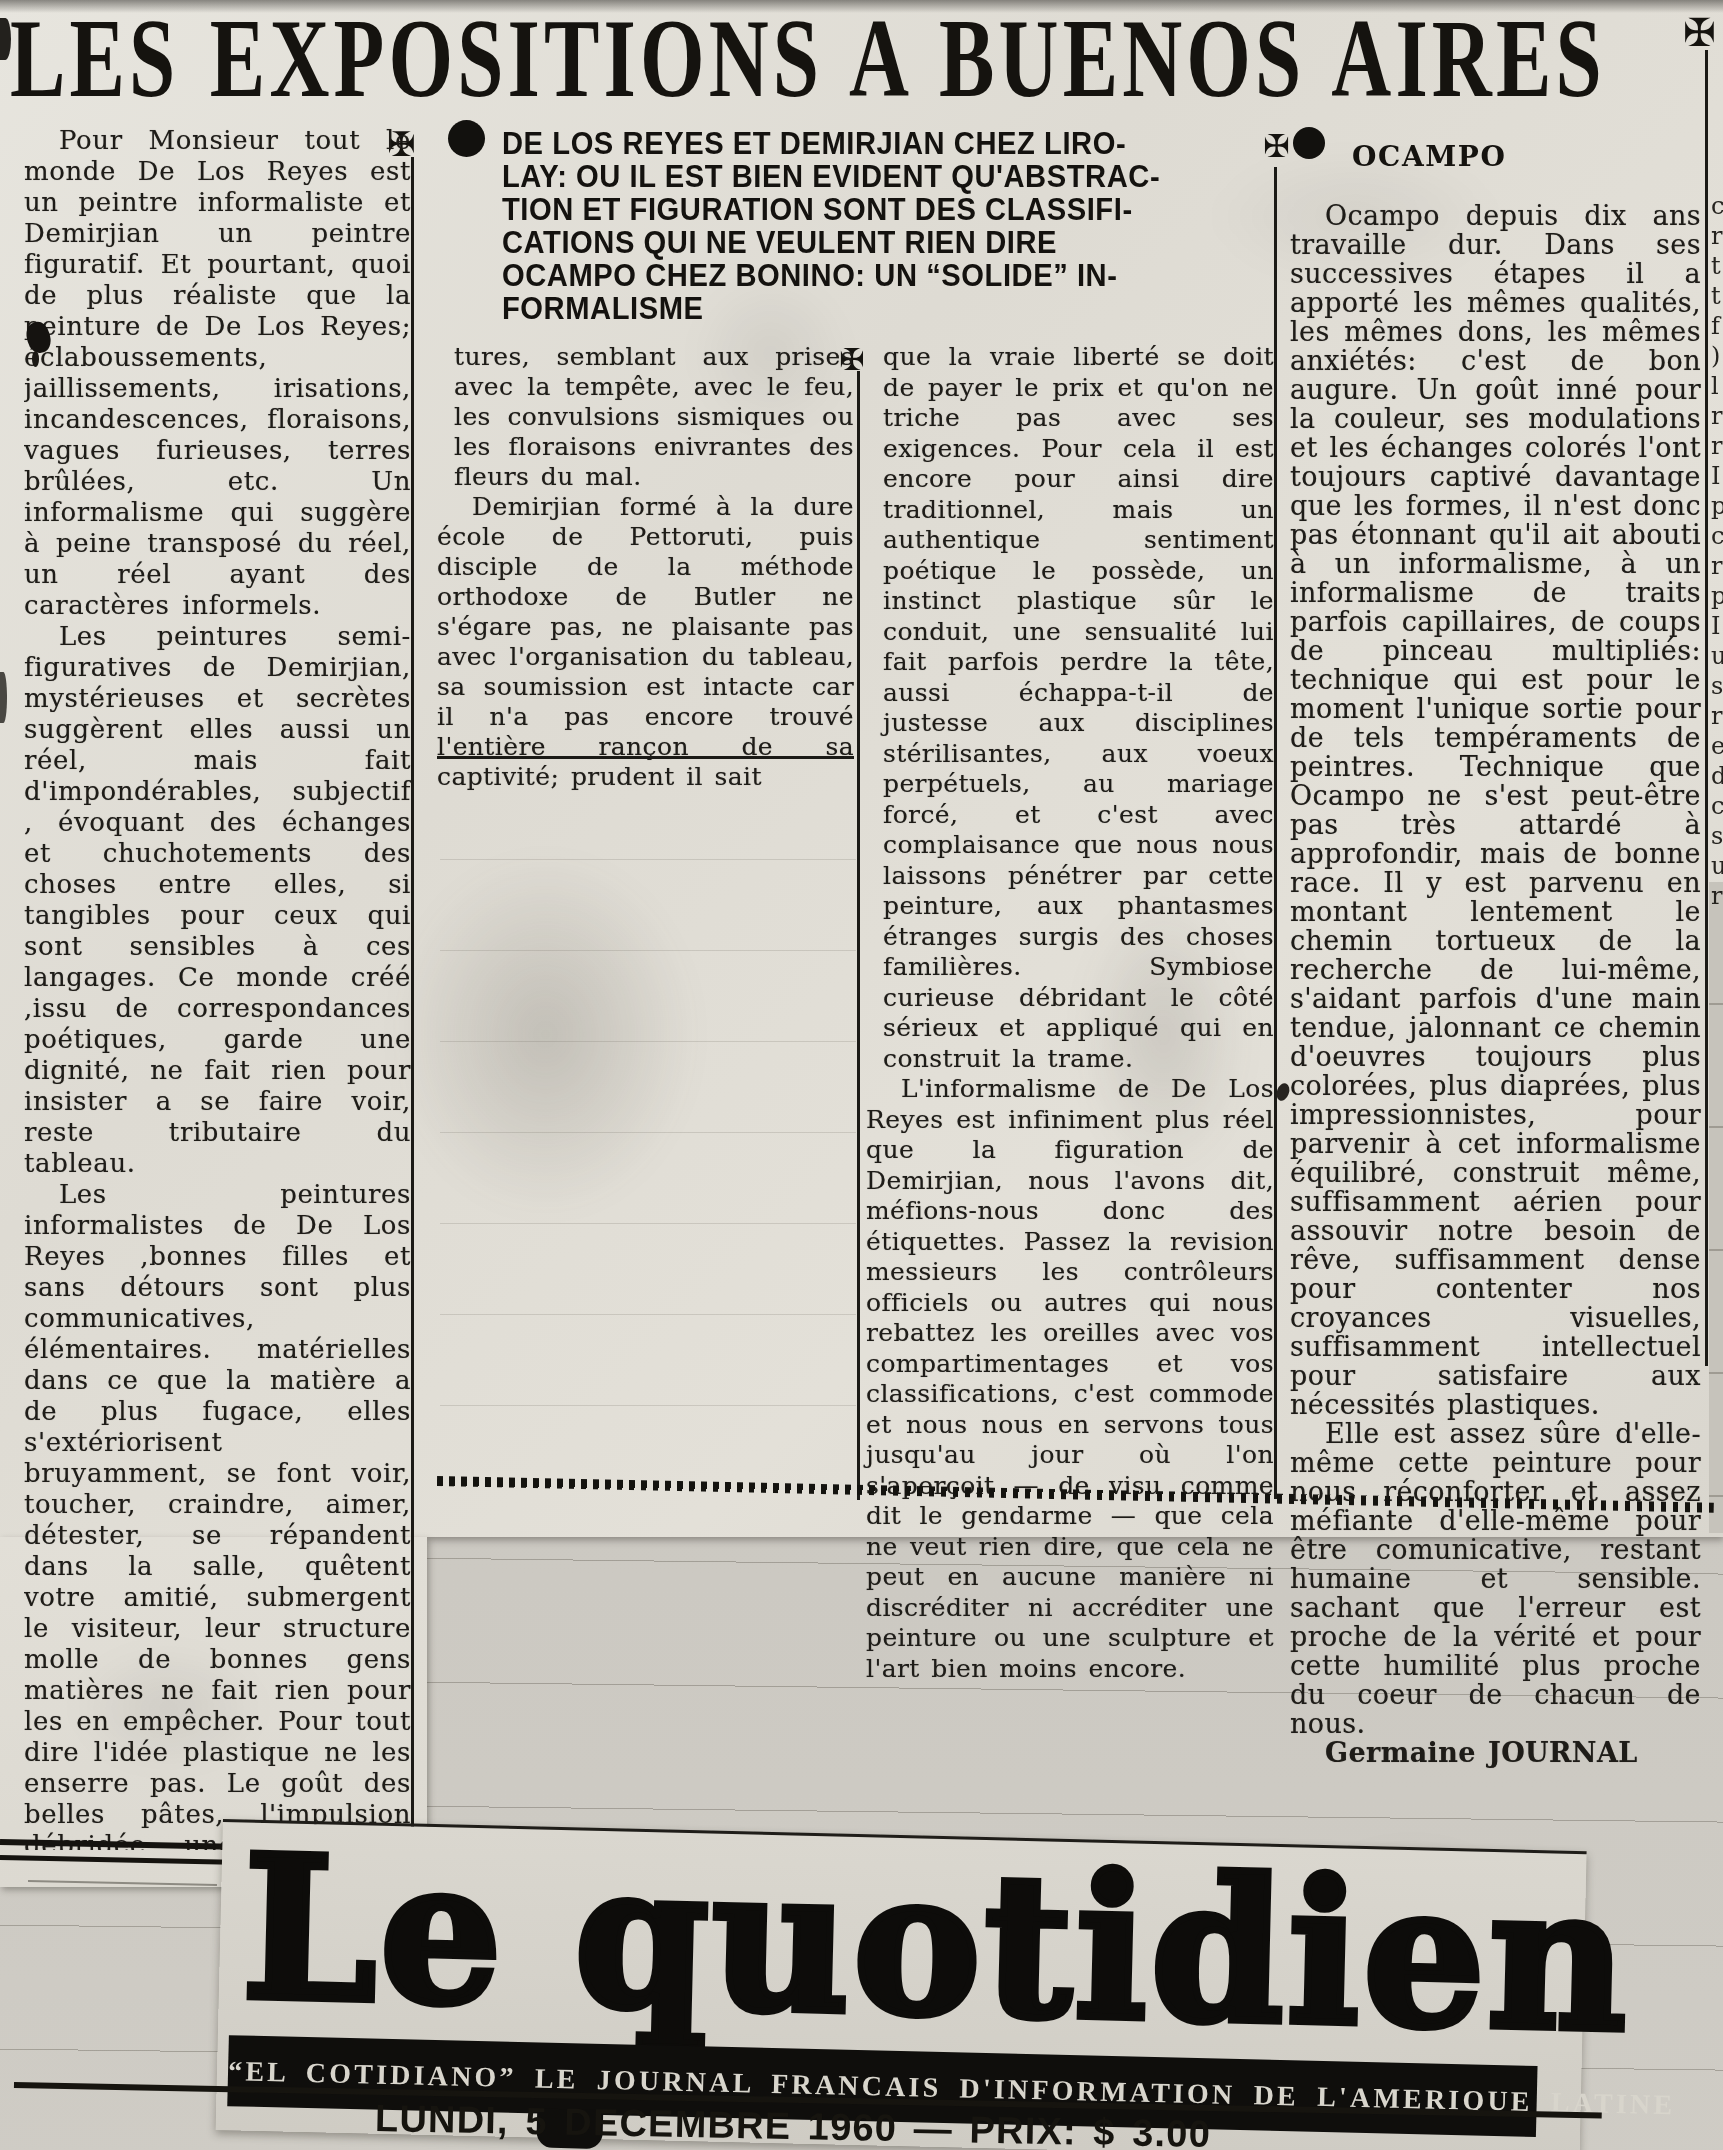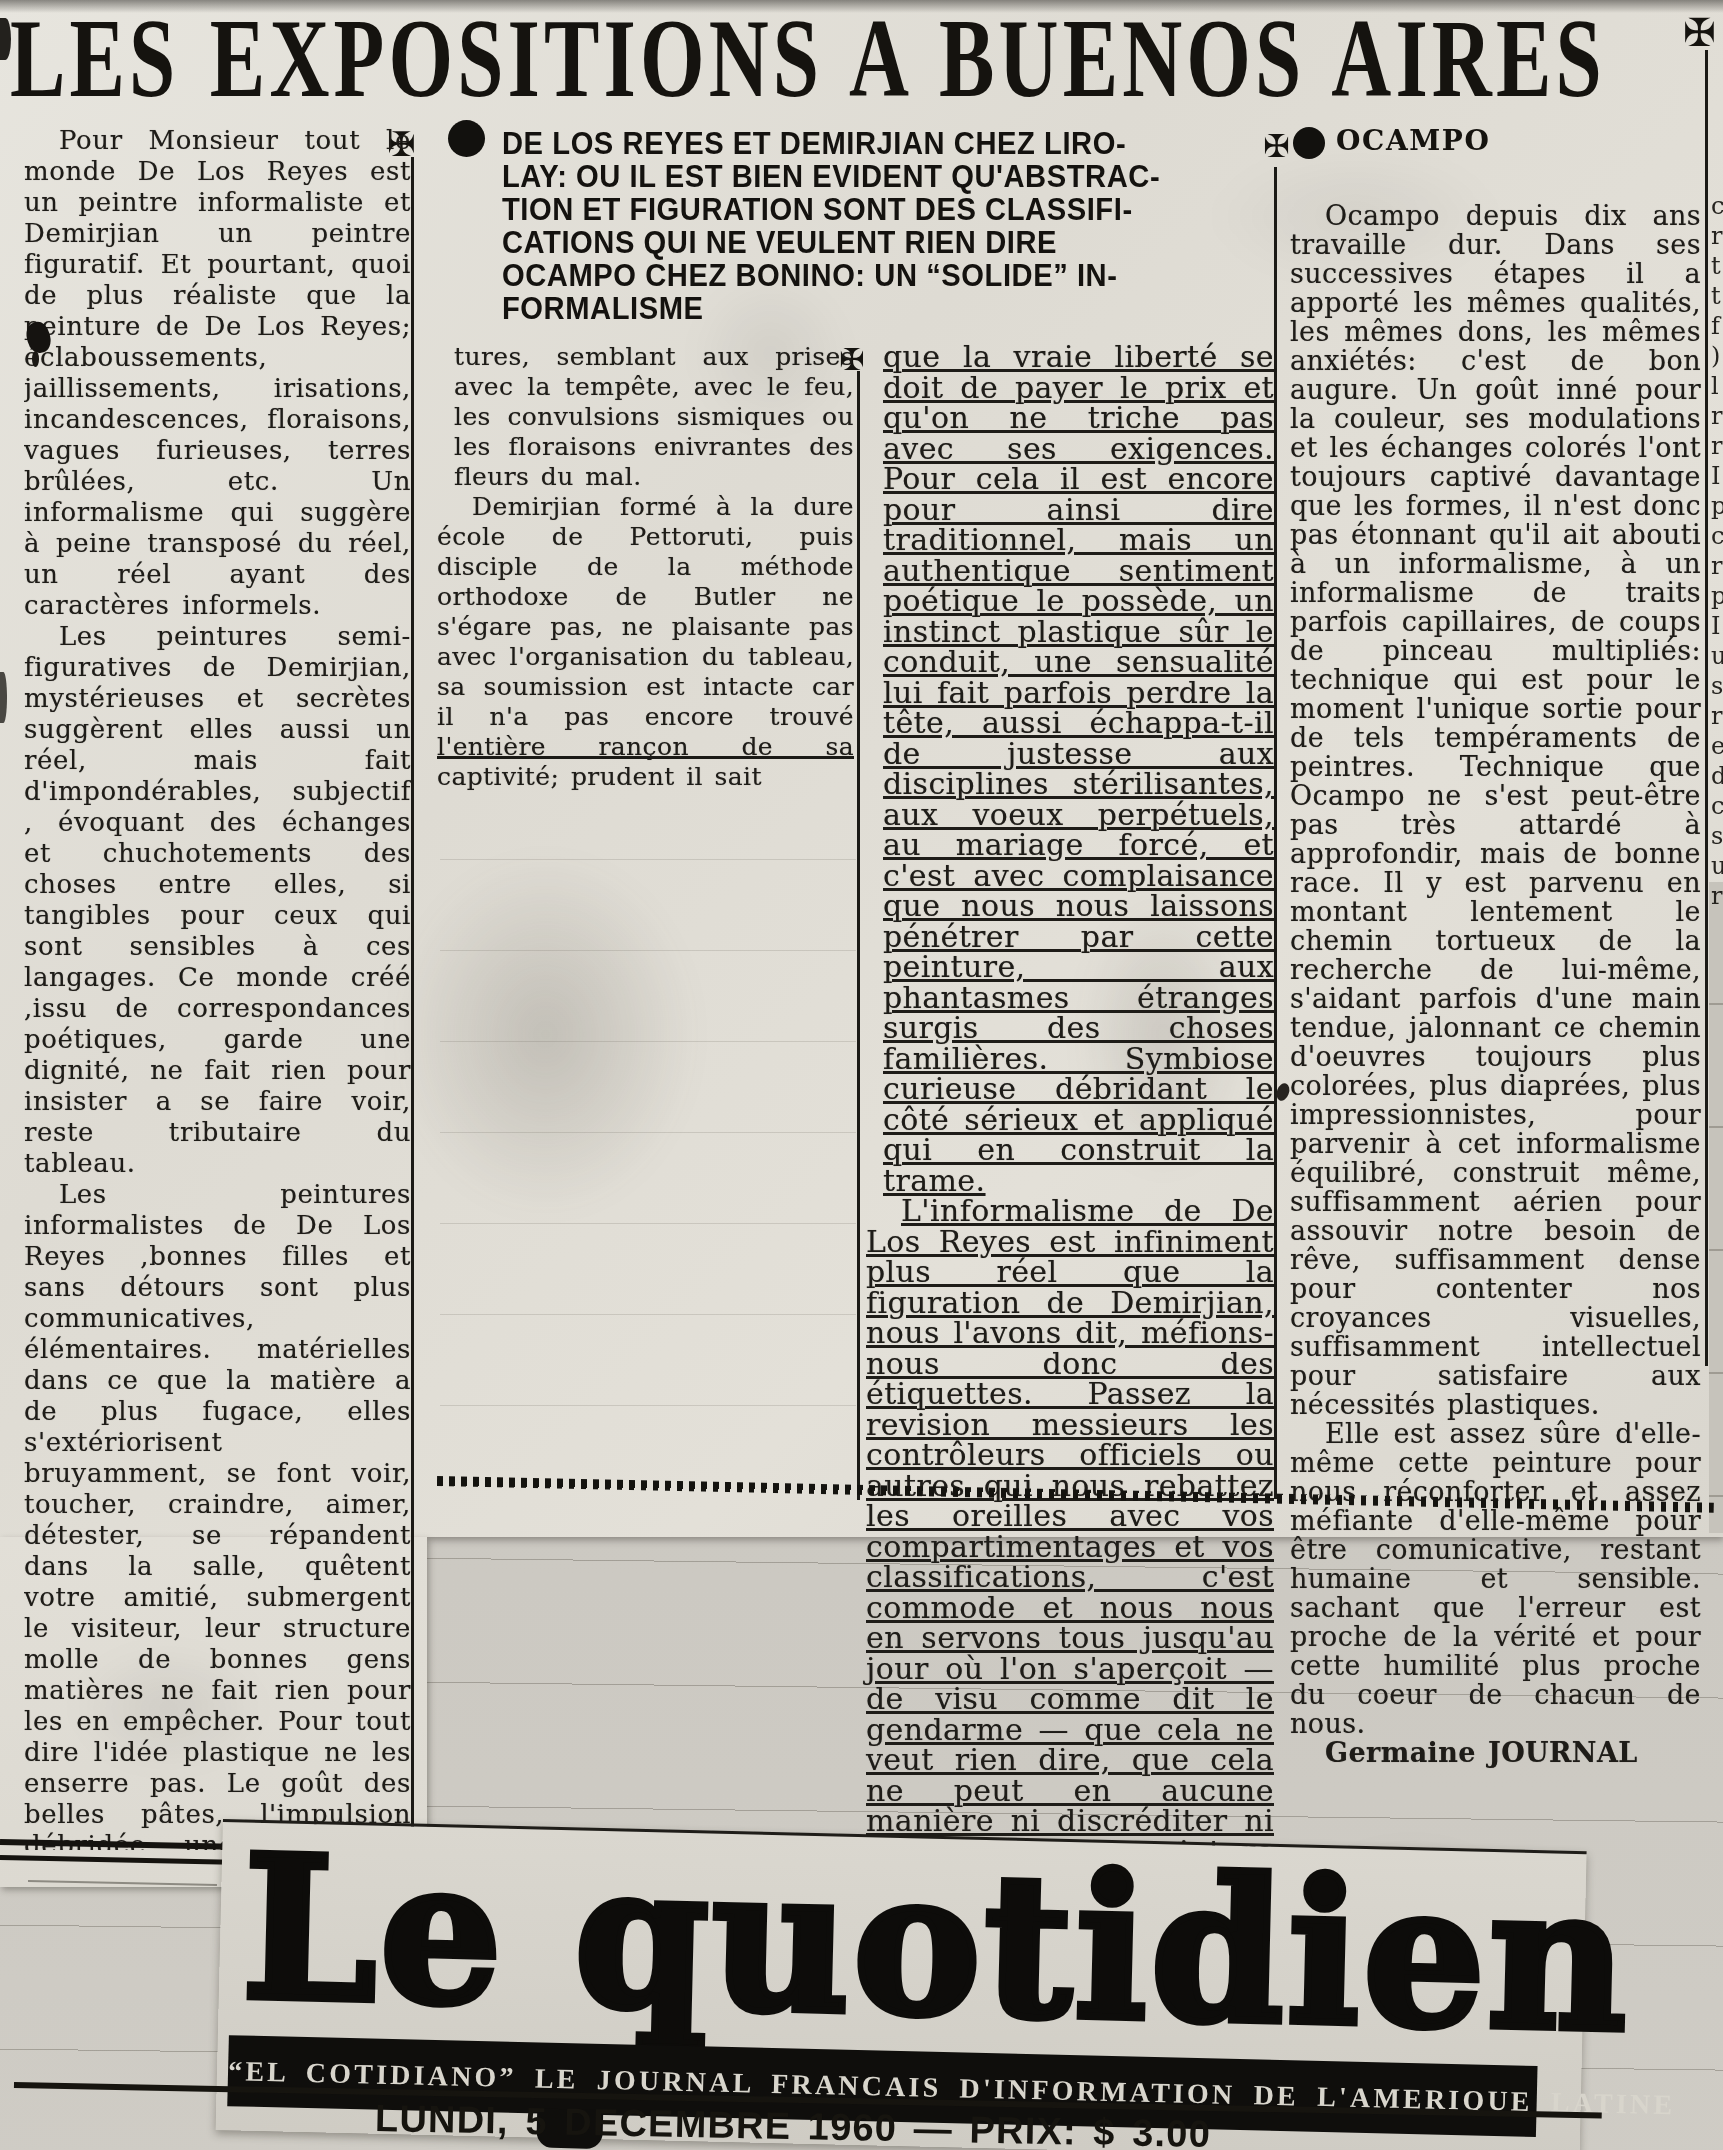--- a/index.html
+++ b/index.html
@@ -74,26 +74,26 @@
   
   .col p{margin:0;text-align:justify;text-indent:35px;}
   .col p.no-indent{text-indent:0;margin-left:17px;}
   .col1{position:absolute;left:24px;top:125px;width:387px;height:1725px;overflow:hidden;
         font-size:26px;line-height:31px;letter-spacing:0.6px;word-spacing:4px;
         text-shadow:0 0 0.8px rgba(30,28,24,0.45);}
   .col2{position:absolute;left:437px;top:342px;width:417px;
         font-size:25px;line-height:30px;letter-spacing:0.4px;word-spacing:3.2px;
         text-shadow:0 0 0.8px rgba(30,28,24,0.45);}
   .col3{position:absolute;left:866px;top:342px;width:408px;
-        font-size:30px;line-height:30.5px;letter-spacing:0.4px;word-spacing:3.2px;
-        text-shadow:0 0 0.8px rgba(30,28,24,0.45);text-decoration:underline;}
+        font-size:25px;line-height:30.5px;letter-spacing:0.4px;word-spacing:3.2px;
+        text-shadow:0 0 0.8px rgba(30,28,24,0.45);}
   .col4{position:absolute;left:1290px;top:157px;width:411px;
         font-size:27px;line-height:29px;letter-spacing:0.4px;word-spacing:2.4px;
         text-shadow:0 0 0.8px rgba(30,28,24,0.45);margin-top:44px;}
-  .col4-header{position:absolute;left:1336px;top:124px;margin:0;
+  .col4-header{position:absolute;left:1336px;top:124px;margin:16px;
         font-family:"DejaVu Serif",serif;font-weight:bold;font-size:28px;letter-spacing:1.6px;color:#15130f;}
   .byline{text-align:right;padding-right:21px;font-weight:bold;text-indent:0;margin-top:6.4px;}
 
   .mid-head{position:absolute;left:502px;top:127px;width:834px;
         font-family:"Liberation Sans",sans-serif;font-weight:bold;font-size:31px;line-height:33px;
         letter-spacing:0.6px;color:#14120f;transform:scaleX(0.94);transform-origin:top left;}
 
   .show-through{position:absolute;left:440px;top:769px;width:416px;height:722px;
         background:repeating-linear-gradient(to bottom,transparent 0 90px,rgba(105,100,90,0.20) 90px 91px);}
 

